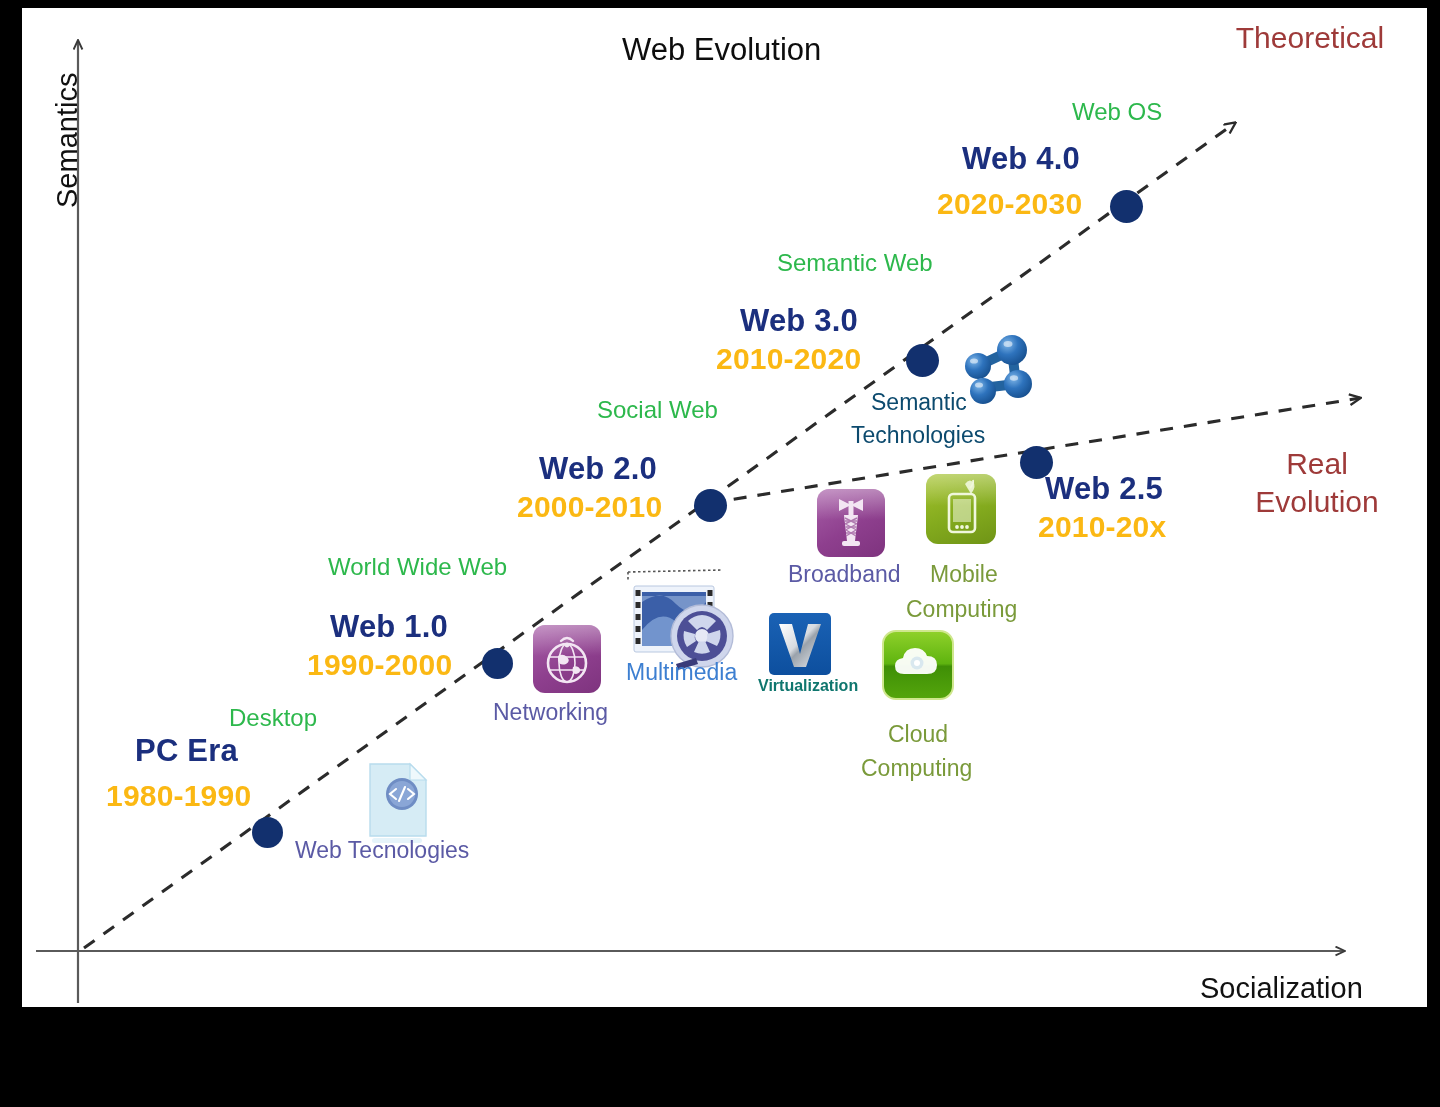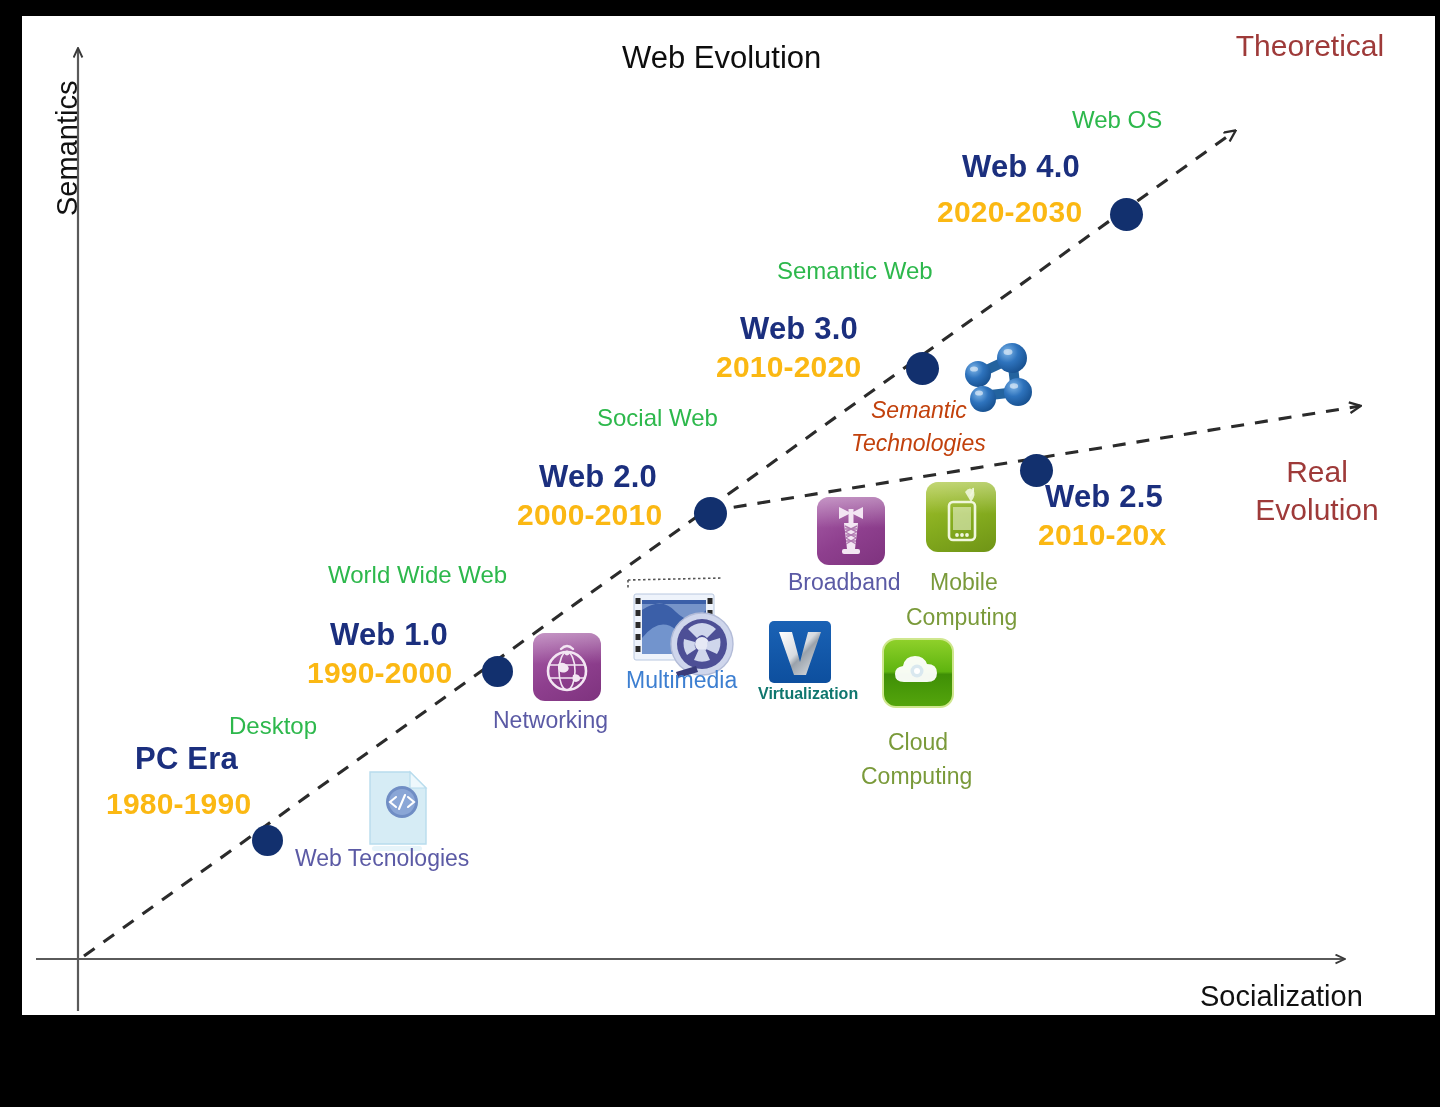--- a/index.html
+++ b/index.html
@@ -1,40 +1,40 @@
 <!DOCTYPE html>
 <html><head>
 <meta charset="utf-8">
 <style>
   html,body{margin:0;padding:0;background:#000;}
   body{width:1440px;height:1107px;overflow:hidden;font-family:"Liberation Sans",sans-serif;}
 
   #frame{position:relative;width:1440px;height:1107px;background:#000;}
-  #canvas{position:absolute;left:22px;top:16px;width:1405px;height:999px;background:#fff;overflow:hidden;padding-left:8px;}
+  #canvas{position:absolute;left:22px;top:8px;width:1405px;height:999px;background:#fff;overflow:hidden;}
 
   
   .axis-svg{position:absolute;left:0;top:0;width:1405px;height:999px;pointer-events:none;}
 
   
   .lbl{position:absolute;white-space:nowrap;line-height:1.05;}
 
   .t-title{font-size:31px;color:#0d0d0d;font-weight:400;}
   .t-axis{font-size:29px;color:#111;font-weight:400;}
   .t-axis-y{transform-origin:0 0;transform:rotate(-90deg);}
 
   .t-era{font-size:31px;font-weight:bold;color:#1b2f7e;letter-spacing:.2px;}
   .t-year{font-size:30px;font-weight:bold;color:#fbb813;letter-spacing:.2px;}
   .t-green{font-size:24px;color:#2db84c;font-weight:400;}
   .t-red{font-size:30px;color:#9e3a39;font-weight:400;text-align:right;}
 
   .t-tech{font-size:23px;color:#5b5aa5;font-weight:400;}
   .t-tech-green{font-size:23px;color:#7a9a3a;font-weight:400;}
   .t-tech-blue{font-size:23px;color:#3d7fd1;font-weight:400;}
   .t-tech-gray{font-size:16px;color:#0f766e;font-weight:bold;}
-  .t-tech-dark{font-size:23px;color:#c2410c;font-weight:400;font-style:italic;}
+  .t-tech-dark{font-size:23px;color:#0c4a6e;font-weight:400;}
 
   
   .dot{position:absolute;border-radius:50%;background:#12306e;}
 
   
   .icon{position:absolute;}
   .tile{border-radius:12px;position:relative;overflow:hidden;}
 
   .tile-purple{background:linear-gradient(150deg,#a85fa8 0%,#8e3f8e 55%,#7e337e 100%);}
   .tile-green{background:linear-gradient(160deg,#a5c32e 0%,#84ab1e 55%,#6f9416 100%);}

